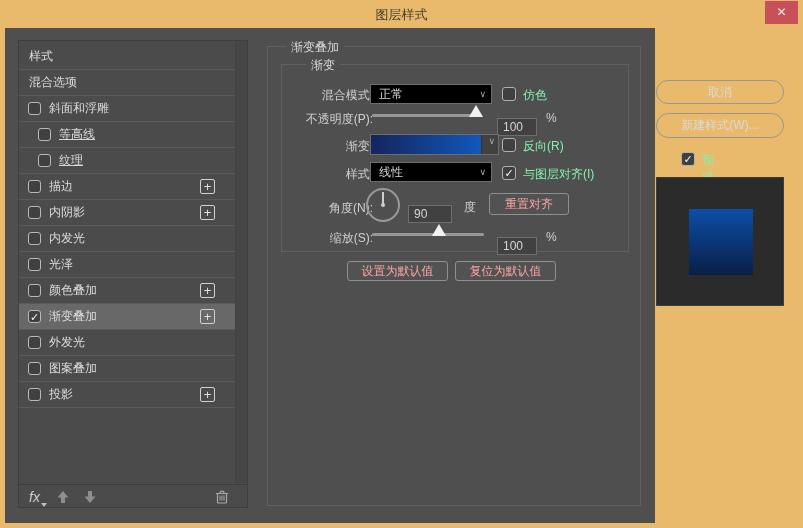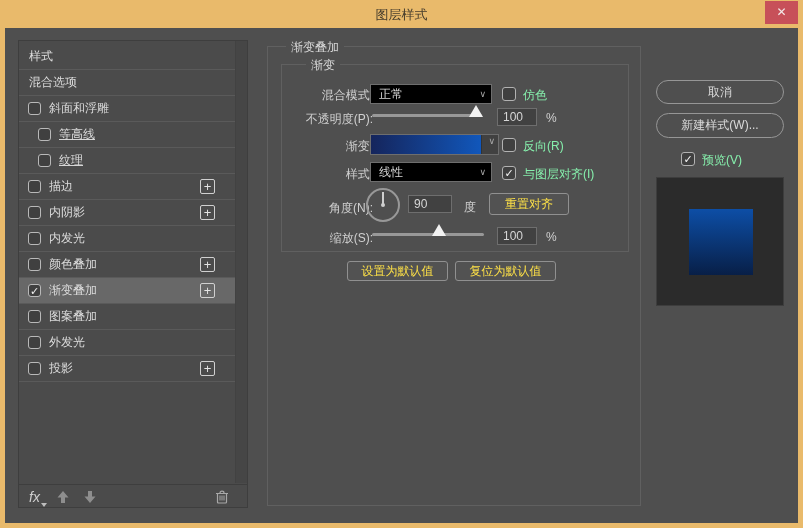--- a/index.html
+++ b/index.html
@@ -3,21 +3,21 @@
 <meta charset="utf-8">
 <style>
   * { margin:0; padding:0; box-sizing:border-box; }
   html,body { width:803px; height:528px; }
   body { font-family:"Liberation Sans","DejaVu Sans",sans-serif; font-size:12px; color:#d6d6d6; }
   .window { position:relative; width:803px; height:528px; background:#e9ba6b; overflow:hidden; }
   .titlebar { position:absolute; left:0; top:0; width:803px; height:28px; }
   .title { position:absolute; left:0; top:6px; width:100%; text-align:center; font-size:13px; color:#453c2c; }
   .closebtn { position:absolute; right:5px; top:1px; width:33px; height:23px; background:#c75059; color:#f4eaea;
               text-align:center; line-height:23px; font-size:12px; font-weight:bold; cursor:default; }
-  .body { position:absolute; left:5px; top:28px; width:793px; height:495px; background:#4f4f4f; }
+  .body { position:absolute; left:5px; top:28px; width:650px; height:495px; background:#4f4f4f; }
 
   
   .sidebar { position:absolute; left:13px; top:12px; width:230px; height:468px; background:#4b4b4b; border:1px solid #3e3e3e; }
   .stylelist { position:absolute; left:0; top:0; width:228px; height:442px; overflow:hidden; padding-top:3px; }
   .scrolltrack { position:absolute; right:0; top:0; width:12px; height:442px; background:#464646; border-left:1px solid #424242; }
   .srow { position:relative; height:26px; display:flex; align-items:center; border-bottom:1px solid #5a5a5a; padding-left:9px; width:216px; }
   .srow.indent { padding-left:19px;text-decoration:underline; }
   .srow.selected { background:#686868; }
   .slabel { margin-left:8px; color:#dcdcdc; }
   .srow.nocb .slabel { margin-left:1px; }
@@ -39,41 +39,41 @@
   .outerbox { left:262px; top:18px; width:374px; height:460px; }
   .innerbox { left:276px; top:36px; width:348px; height:188px; }
 
   .flabel { position:absolute; left:240px; width:128px; text-align:right; color:#d0d0d0; }
 
   .dropdown { position:absolute; width:122px; height:20px; background:#000000; border:1px solid #6e6e6e;
               line-height:18px; padding-left:8px; color:#d6d6d6; }
   .dropdown .chev { position:absolute; right:5px; top:0; color:#a9a9a9; font-size:9px; line-height:18px; }
 
   .numinput { position:absolute; width:40px; height:18px; background:#414141; border:1px solid #6e6e6e;
-              color:#d6d6d6; font-size:12px; padding-left:5px; font-family:inherit; }
+              color:#d6d6d6; font-size:12px; padding-left:5px; font-family:inherit;margin-top:10px; }
   .unit { position:absolute; color:#d0d0d0; }
 
   .slidertrack { position:absolute; height:3px; background:#989898; border-radius:2px; }
   .sliderthumb { position:absolute; width:0; height:0; border-left:7px solid transparent; border-right:7px solid transparent;
                  border-bottom:12px solid #f2f2f2; }
 
   .gradwrap { position:absolute; left:365px; top:106px; width:129px; height:21px; border:1px solid #6e6e6e; background:#414141; }
   .gradswatch { position:absolute; left:0; top:0; width:110px; height:19px; }
   .gradchev { position:absolute; right:3px; top:1px; color:#a9a9a9; font-size:9px; }
   .graddiv { position:absolute; left:110px; top:0; width:1px; height:19px; background:#333; }
 
   .ccb { position:absolute; width:14px; height:14px; background:#404040; border:1px solid #b2b2b2; border-radius:3px;
          font-size:11px; line-height:13px; text-align:center; color:#f6f6f6; }
   .clabel { position:absolute; color:#86efac; }
 
   .dial { position:absolute; left:361px; top:160px; width:34px; height:34px; border:2px solid #989898; border-radius:50%; }
   .needle { position:absolute; left:14px; top:2px; width:2px; height:13px; background:#cfcfcf; }
   .dialdot { position:absolute; left:13px; top:13px; width:4px; height:4px; background:#cfcfcf; border-radius:50%; }
 
-  .smallbtn { position:absolute; background:#525252; border:1px solid #909090; border-radius:3px; color:#fde047;
+  .smallbtn { position:absolute; background:#525252; border:1px solid #909090; border-radius:3px; color:#fca5a5;
               text-align:center; font-size:12px; }
 
   .pill { position:absolute; left:651px; width:128px; height:24px; border:1px solid #969696; border-radius:13px;
           background:transparent; color:#dadada; text-align:center; line-height:22px; font-size:12px; }
   .pill.default { border:2px solid #d8d8d8; line-height:20px; }
 
   .previewbox { position:absolute; left:651px; top:149px; width:128px; height:129px; background:#2b2b2b; border:1px solid #3d3d3d; }
   .previewsq { position:absolute; left:32px; top:31px; width:64px; height:66px; }
 </style>
 </head>
@@ -119,35 +119,39 @@
             <span class="cb"></span>
             <span class="slabel">内阴影</span>
             <span class="plusbtn">+</span>
           </div>
           <div class="srow">
             <span class="cb"></span>
             <span class="slabel">内发光</span>
           </div>
           <div class="srow">
             <span class="cb"></span>
+            <span class="slabel">光泽</span>
+          </div>
+          <div class="srow">
+            <span class="cb"></span>
             <span class="slabel">颜色叠加</span>
             <span class="plusbtn">+</span>
           </div>
           <div class="srow selected" style="background: rgb(104, 104, 104);">
             <span class="cb">✓</span>
             <span class="slabel">渐变叠加</span>
             <span class="plusbtn">+</span>
           </div>
           <div class="srow">
             <span class="cb"></span>
+            <span class="slabel">外发光</span>
+          </div>
+          <div class="srow">
+            <span class="cb"></span>
             <span class="slabel">图案叠加</span>
-          </div>
-          <div class="srow">
-            <span class="cb"></span>
-            <span class="slabel">外发光</span>
           </div>
           <div class="srow">
             <span class="cb"></span>
             <span class="slabel">投影</span>
             <span class="plusbtn">+</span>
           </div>
         </div>
       <div class="scrolltrack"></div>
       <div class="sfooter">
         <span class="fxbtn">fx</span>

